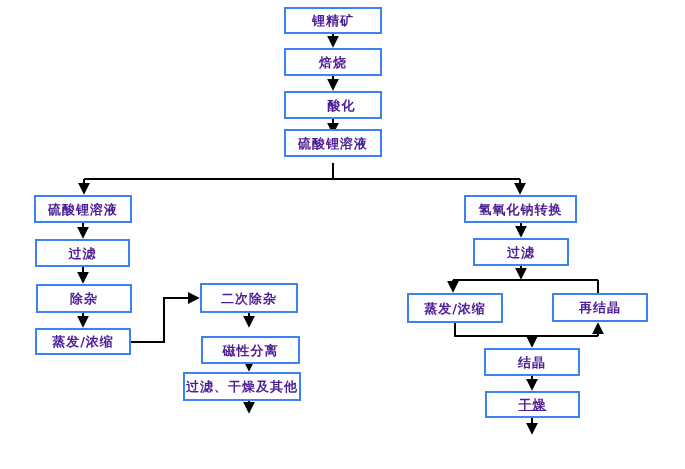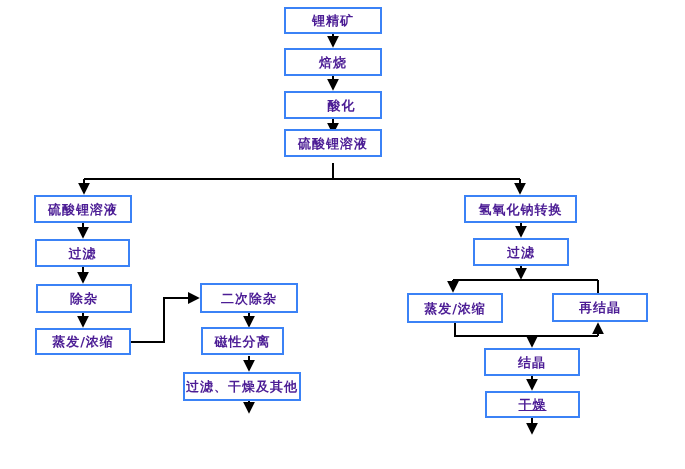--- a/index.html
+++ b/index.html
@@ -85,21 +85,21 @@
   <div id="nodes-layer">
       <div class="flow-node" style="left: 284px; top: 7px; width: 98px; height: 27px;">锂精矿</div>
       <div class="flow-node" style="left: 284px; top: 48px; width: 98px; height: 28px;">焙烧</div>
       <div class="flow-node" style="left: 284px; top: 91px; width: 98px; height: 28px; padding-left: 17px;">酸化</div>
       <div class="flow-node" style="left: 284px; top: 129px; width: 98px; height: 28px;">硫酸锂溶液</div>
       <div class="flow-node" style="left: 34px; top: 195px; width: 98px; height: 28px;">硫酸锂溶液</div>
       <div class="flow-node" style="left: 35px; top: 239px; width: 95px; height: 28px;">过滤</div>
       <div class="flow-node" style="left: 36px; top: 284px; width: 96px; height: 29px;">除杂</div>
       <div class="flow-node" style="left: 35px; top: 328px; width: 96px; height: 27px;">蒸发/浓缩</div>
       <div class="flow-node" style="left: 200px; top: 283px; width: 98px; height: 30px;">二次除杂</div>
-      <div class="flow-node" style="left: 201px; top: 327px; width: 83px; height: 28px;">磁性分离</div>
+      <div class="flow-node" style="left: 201px; top: 336px; width: 99px; height: 28px;">磁性分离</div>
       <div class="flow-node" style="left: 183px; top: 372px; width: 118px; height: 29px;">过滤、干燥及其他</div>
       <div class="flow-node" style="left: 464px; top: 195px; width: 113px; height: 28px;">氢氧化钠转换</div>
       <div class="flow-node" style="left: 473px; top: 238px; width: 96px; height: 28px;">过滤</div>
       <div class="flow-node" style="left: 407px; top: 293px; width: 96px; height: 30px;">蒸发/浓缩</div>
       <div class="flow-node" style="left: 552px; top: 293px; width: 96px; height: 29px;">再结晶</div>
       <div class="flow-node" style="left: 484px; top: 348px; width: 96px; height: 28px;">结晶</div>
       <div class="flow-node" style="left: 485px; top: 391px; width: 95px; height: 27px; text-decoration: underline;">干燥</div>
     </div>
 </div>
 

